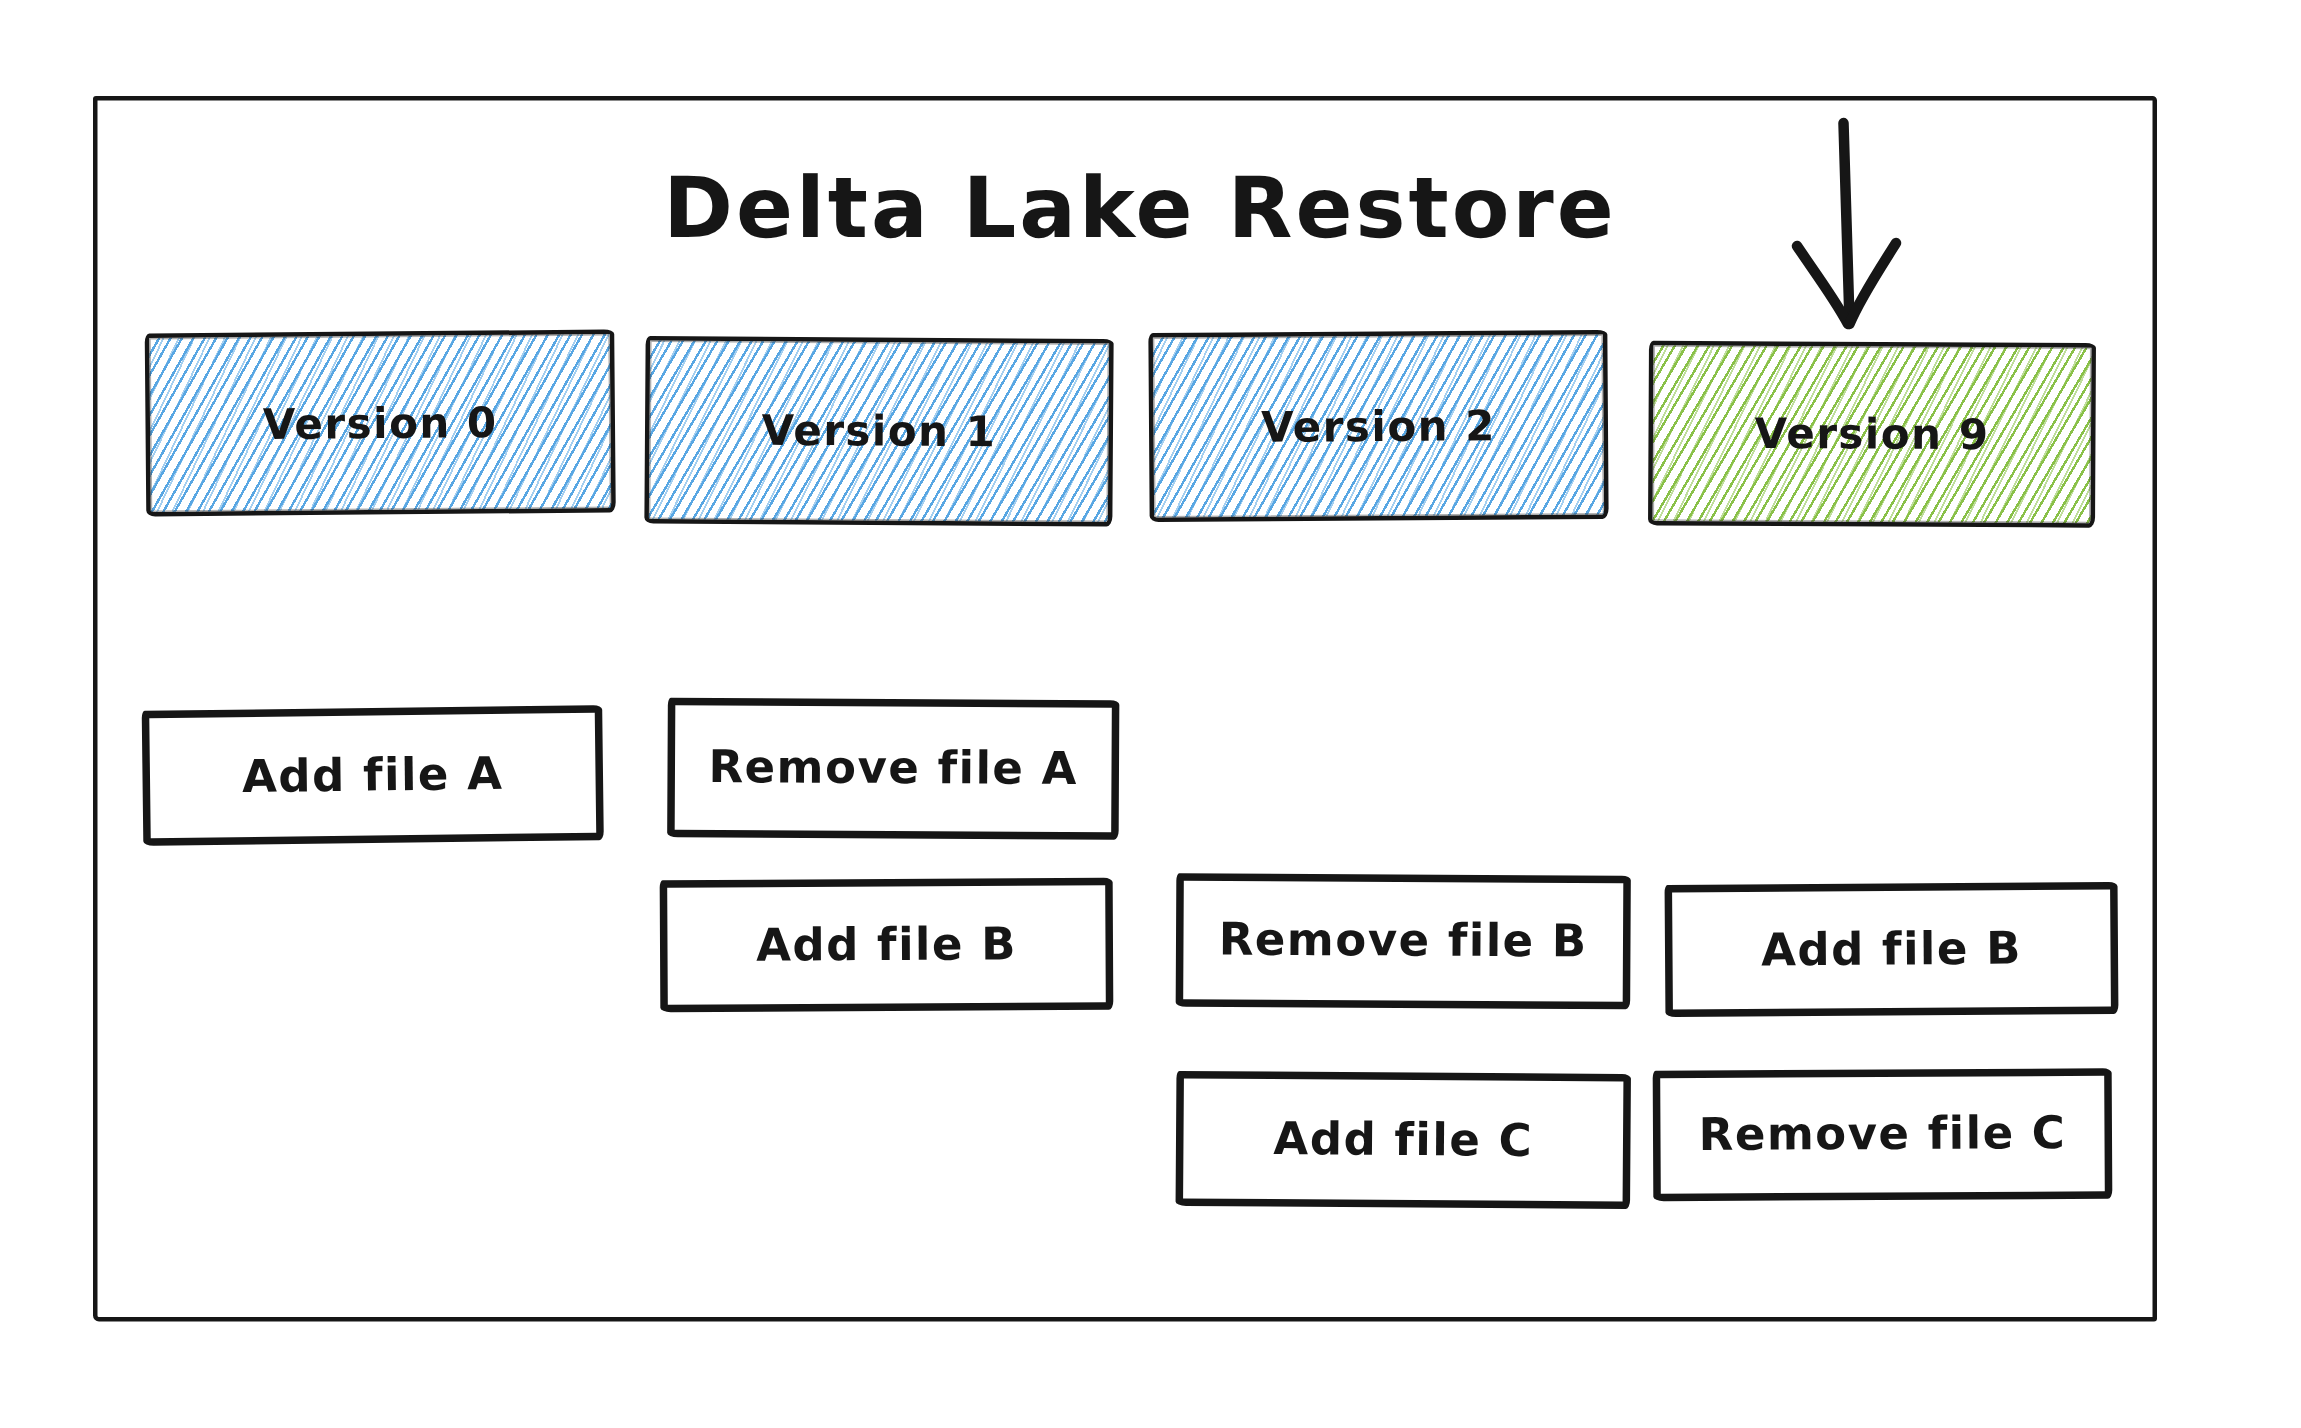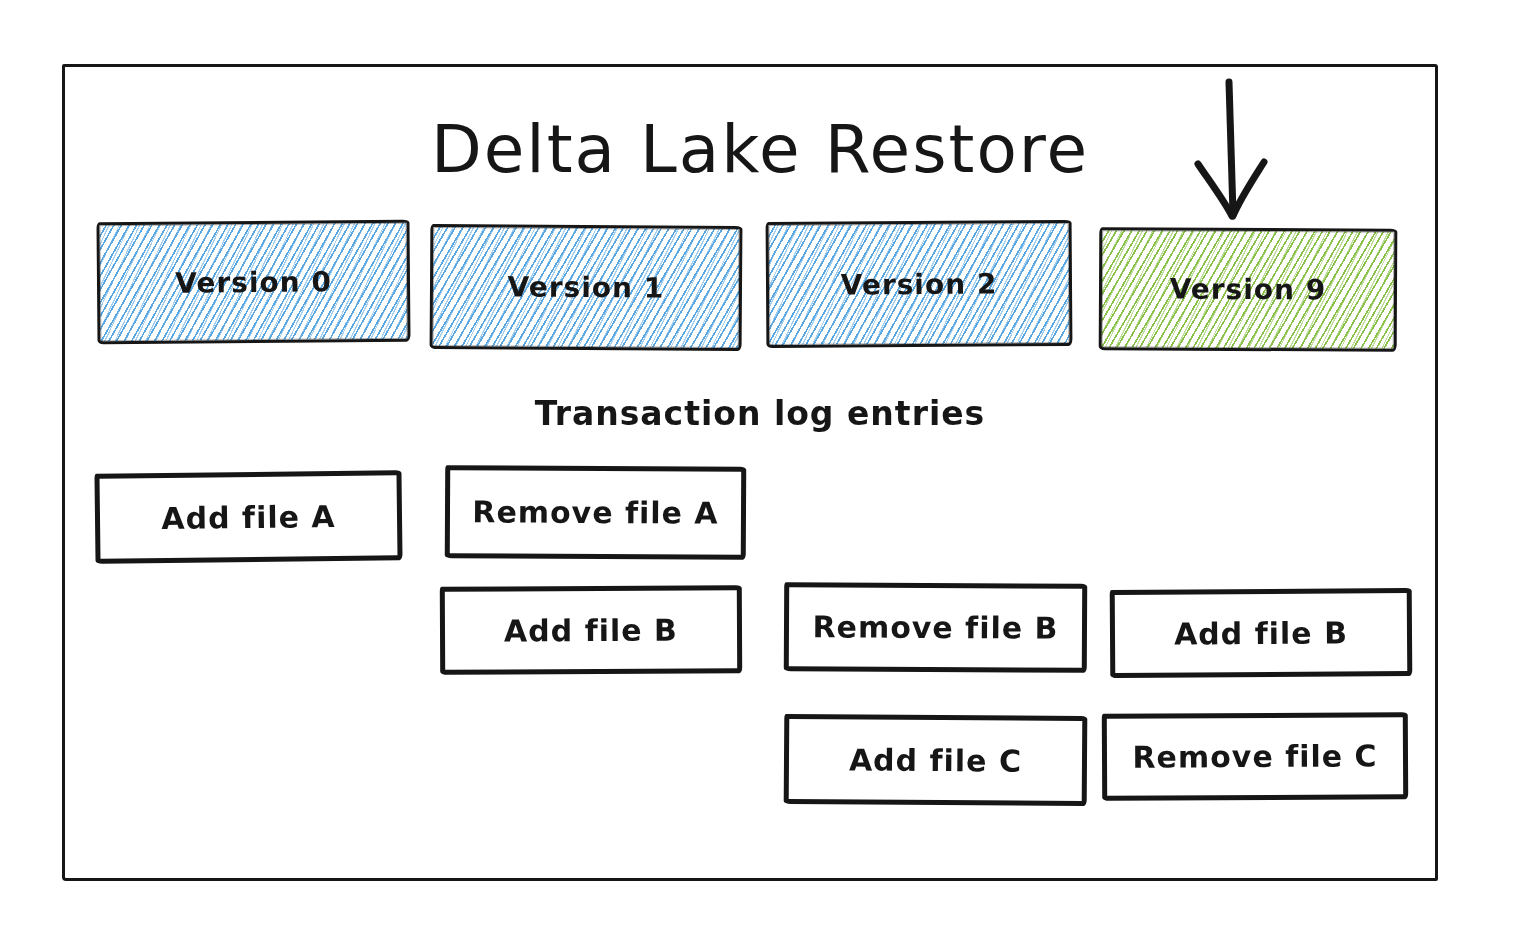--- a/index.html
+++ b/index.html
@@ -17,23 +17,23 @@
     color:var(--stroke);
     overflow:hidden;
   }
   .frame{
     position:absolute;left:62px;top:64px;width:1376px;height:817px;
     border:3px solid var(--stroke);
     border-radius:2px 3px 2px 4px;
     box-sizing:border-box;
   }
   .title{
-    position:absolute;left:330px;top:104px;width:860px;height:90px;
+    position:absolute;left:330px;top:94px;width:860px;height:90px;
     display:flex;align-items:center;justify-content:center;
-    font-size:66px;font-weight:normal;letter-spacing:2px;
+    font-size:56px;font-weight:bold;letter-spacing:2px;
     white-space:nowrap;
   }
   .arrow-wrap{
     position:absolute;left:1182px;top:76px;width:110px;height:152px;
   }
   .vbox{
     position:absolute;
     box-sizing:border-box;
     border:3px solid var(--stroke);
     border-radius:3px 7px 4px 6px / 6px 3px 7px 4px;
@@ -100,21 +100,20 @@
   <div class="vbox hatch-blue v1">
     <span>Version 1</span>
   </div>
   <div class="vbox hatch-blue v2">
     <span>Version 2</span>
   </div>
   <div class="vbox hatch-green v3">
     <span>Version 9</span>
   </div>
 
-  <div class="subtitle">Transaction log entries</div>
 
   <div class="entry e-add-a">
     <span>Add file A</span>
   </div>
   <div class="entry e-rem-a">
     <span>Remove file A</span>
   </div>
   <div class="entry e-add-b1">
     <span>Add file B</span>
   </div>

